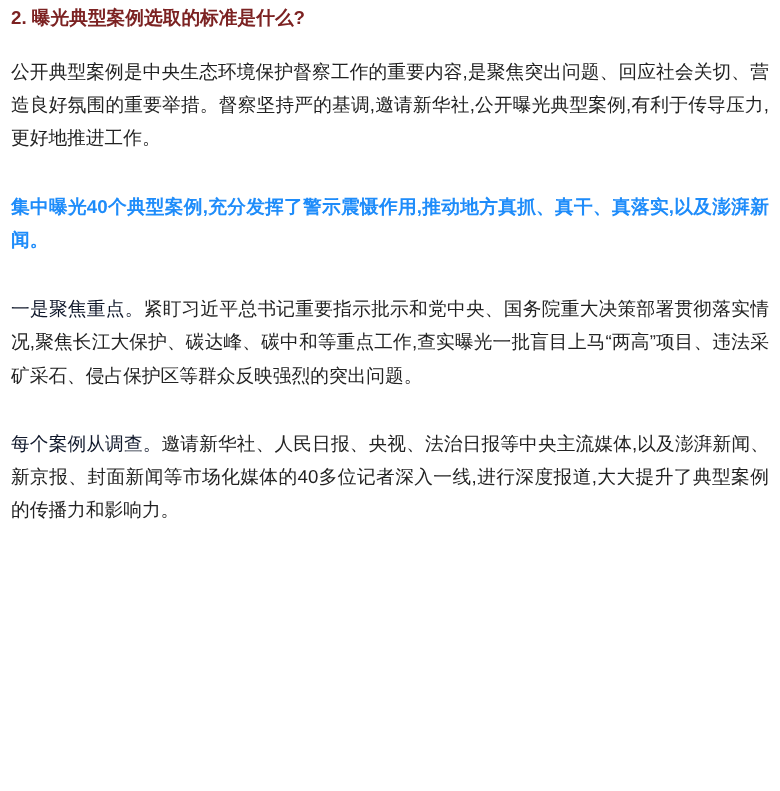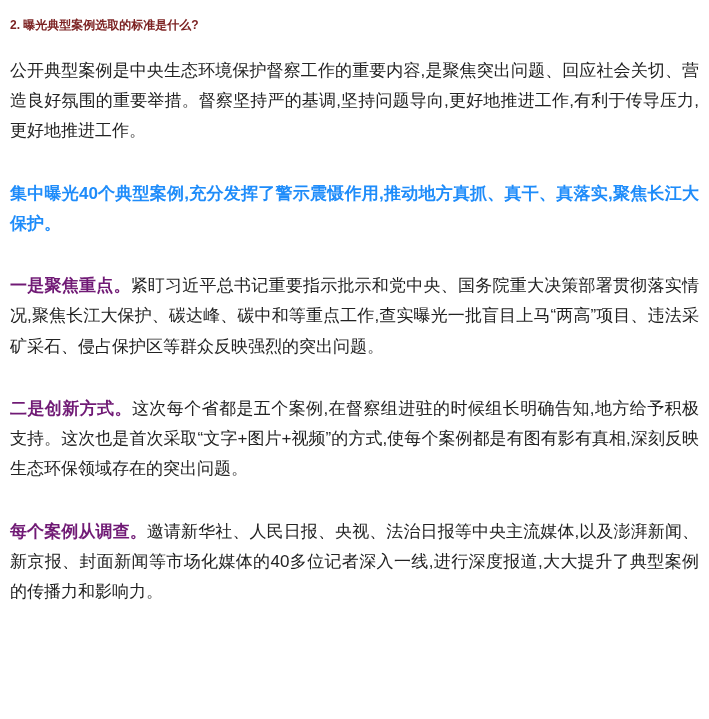--- a/index.html
+++ b/index.html
@@ -12,56 +12,55 @@
     min-height: 719px;
     box-sizing: border-box;
     font-family: "Liberation Sans", sans-serif;
     color: #222222;
   }
   .article {
     padding: 5px 10px 12px 10px;
     box-sizing: border-box;
   }
   .article h2 {
-    font-size: 12px;
+    font-size: 17px;
     line-height: 1.4;
     font-weight: bold;
     color: #7c2222;
-    margin: 12px 0 22px 0;
+    margin: 0 0 22px 0;
   }
   .article p {
     font-size: 17px;
     line-height: 1.78;
     margin: 0 0 32px 0;
     text-align: justify;
     word-break: break-all;
   }
   .article p:last-child {
     margin-bottom: 0;
   }
   .para-highlight {
     color: #1e8cfa;
     font-weight: bold;
   }
   .lead-red {
-    color: #701a75;
-    font-weight: bold;
+    color: #0f172a;
+    font-weight: normal;
   }
 </style>
 </head>
 <body>
 
 <article class="article">
 
   <h2>2. 曝光典型案例选取的标准是什么?</h2>
 
-  <p>公开典型案例是中央生态环境保护督察工作的重要内容,是聚焦突出问题、回应社会关切、营造良好氛围的重要举措。督察坚持严的基调,坚持问题导向,更好地推进工作,有利于传导压力,更好地推进工作。</p>
+  <p>公开典型案例是中央生态环境保护督察工作的重要内容,是聚焦突出问题、回应社会关切、营造良好氛围的重要举措。督察坚持严的基调,邀请新华社,公开曝光典型案例,有利于传导压力,更好地推进工作。</p>
 
-  <p class="para-highlight">集中曝光40个典型案例,充分发挥了警示震慑作用,推动地方真抓、真干、真落实,聚焦长江大保护。</p>
+  <p class="para-highlight">集中曝光40个典型案例,充分发挥了警示震慑作用,推动地方真抓、真干、真落实,以及澎湃新闻。</p>
 
   <p><span class="lead-red">一是聚焦重点。</span><span>紧盯习近平总书记重要指示批示和党中央、国务院重大决策部署贯彻落实情况,聚焦长江大保护、碳达峰、碳中和等重点工作,查实曝光一批盲目上马“两高”项目、违法采矿采石、侵占保护区等群众反映强烈的突出问题。</span></p>
 
-  <p><span class="lead-red">二是创新方式。</span><span>这次每个省都是五个案例,在督察组进驻的时候组长明确告知,地方给予积极支持。这次也是首次采取“文字+图片+视频”的方式,使每个案例都是有图有影有真相,深刻反映生态环保领域存在的突出问题。</span></p>
 
 
   <p><span class="lead-red">每个案例从调查。</span><span>邀请新华社、人民日报、央视、法治日报等中央主流媒体,以及澎湃新闻、新京报、封面新闻等市场化媒体的40多位记者深入一线,进行深度报道,大大提升了典型案例的传播力和影响力。</span></p>
 
 </article>
 
 </body></html>

